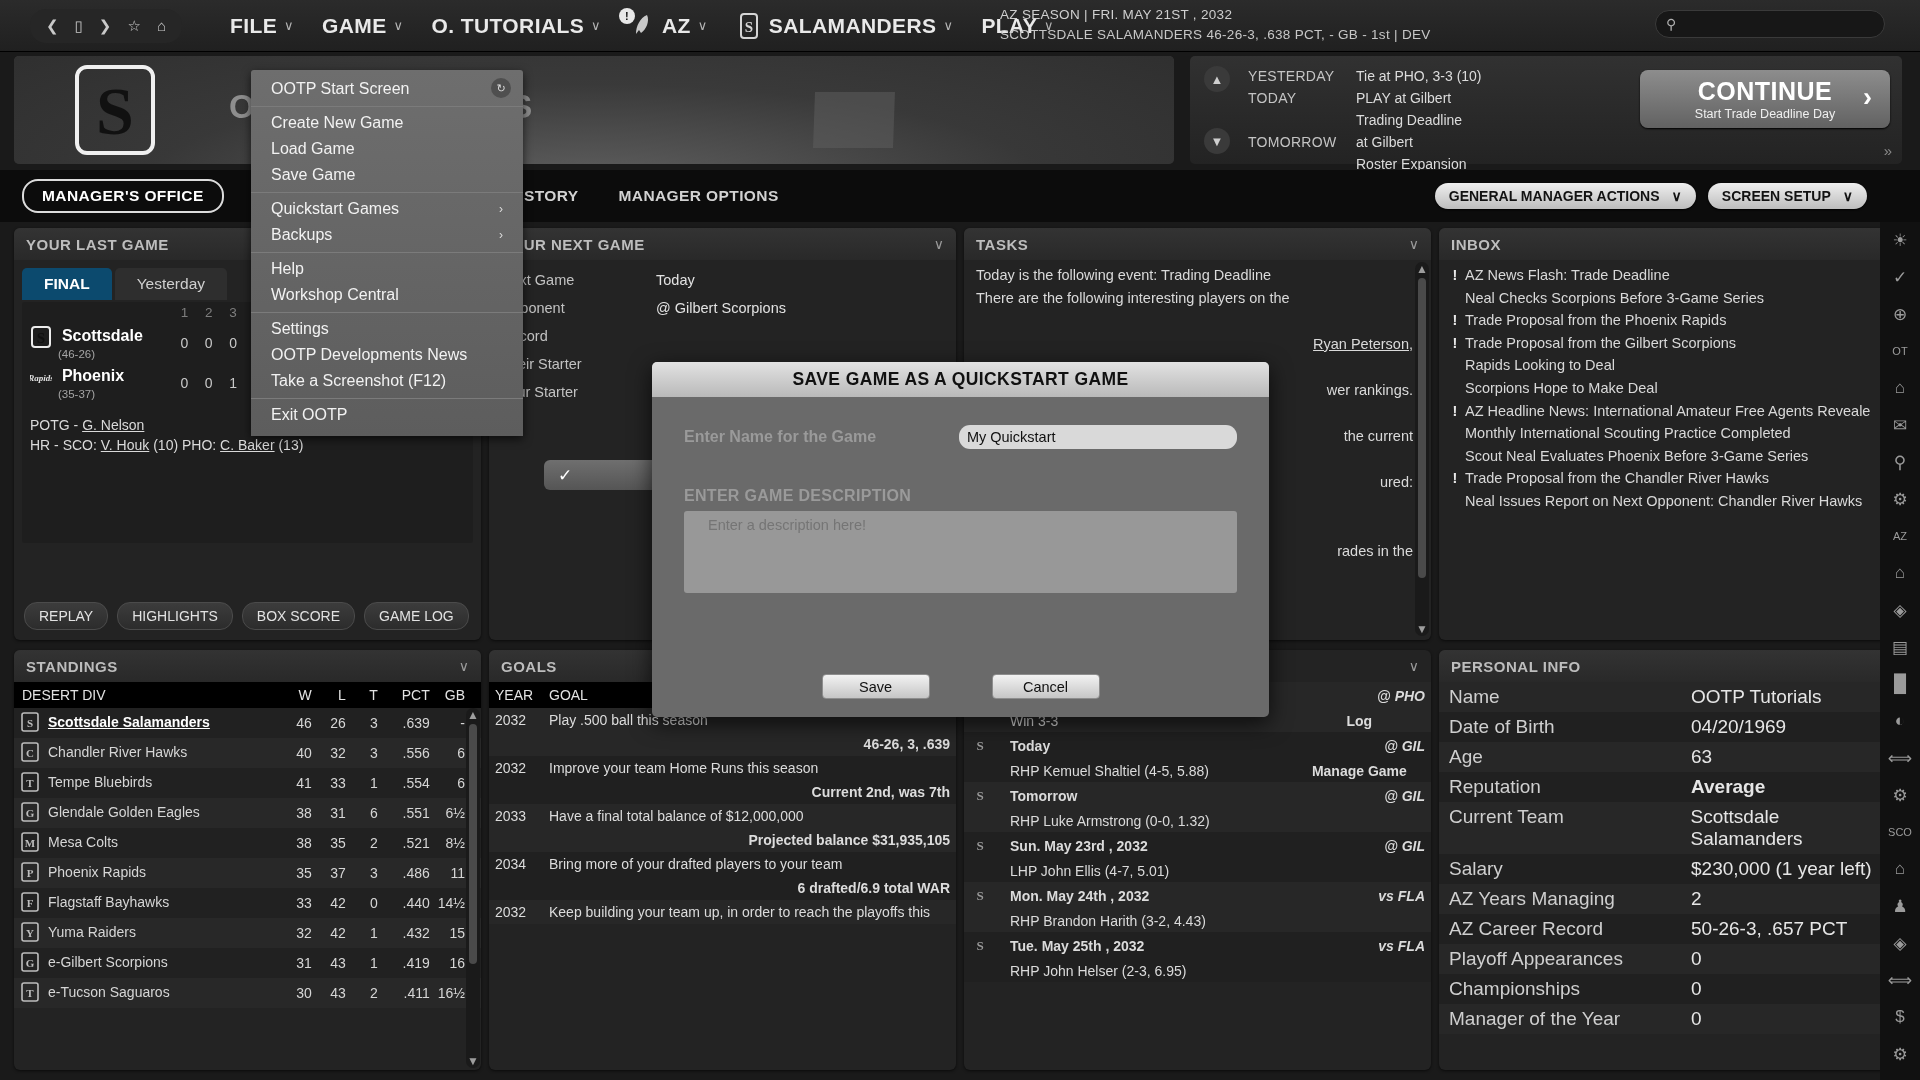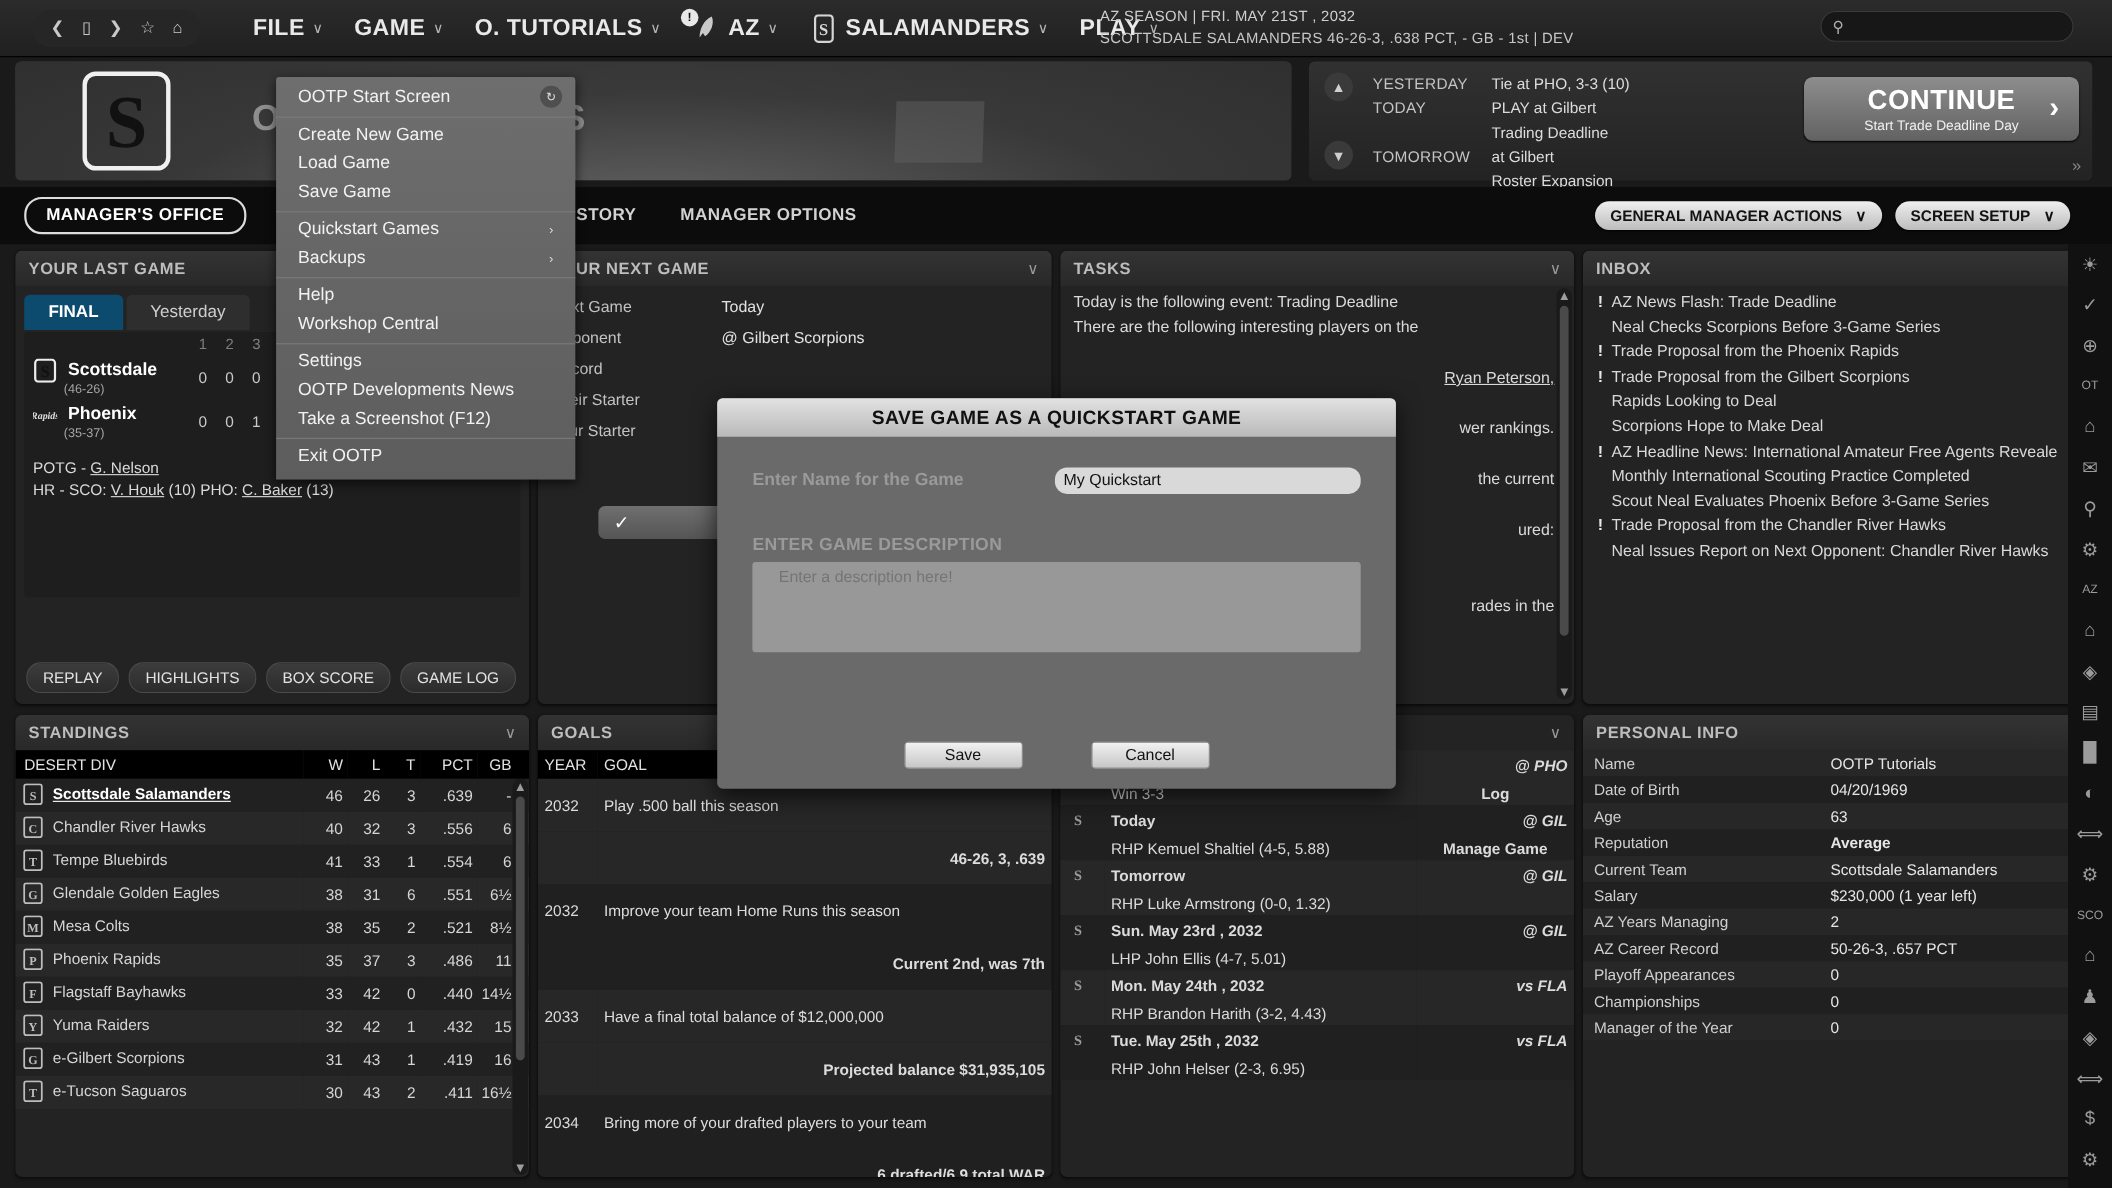--- a/index.html
+++ b/index.html
@@ -121,21 +121,21 @@
   .kv .v { color:#e2e2e2; }
   .checkbtn { position:absolute; left:55px; bottom:150px; width:155px; height:30px;
     background:linear-gradient(#6f6f6f,#555); border-radius:6px; display:flex;
     align-items:center; padding-left:14px; color:#fff; font-size:17px;}
 
   
   #goals { left:489px; top:650px; width:467px; height:420px; }
   table.goals { width:100%; border-collapse:collapse; font-size:14px; }
   table.goals th { background:#000; color:#e3e3e3; font-weight:normal; padding:5px 6px;
      text-align:left; font-size:14px;}
-  table.goals td { padding:16px 6px; color:#dcdcdc; }
+  table.goals td { padding:4px 6px; color:#dcdcdc; }
   .gprog { text-align:right; font-weight:bold; color:#fff; }
   table.goals tr.a td { background:#272727; }
   table.goals tr.b td { background:#202020; }
 
   
   #tasks { left:964px; top:228px; width:467px; height:412px; }
   .tasktext { padding:4px 12px 0; font-size:14.5px; line-height:23px; color:#dadada;}
   .tasktext u { text-decoration:underline; }
   .scrollbar { position:absolute; right:2px; top:34px; bottom:4px; width:14px;
     background:#1a1a1a; border-radius:7px; }
@@ -156,21 +156,21 @@
   .sch-mid { text-align:center; font-weight:bold; }
 
   
   #inbox { left:1439px; top:228px; width:467px; height:412px; }
   .inbox-row { display:flex; align-items:center; font-size:14.5px; line-height:22.6px;
     padding:0 6px; color:#d9d9d9; white-space:nowrap; }
   .inbox-row .ex { width:20px; text-align:center; font-weight:bold; color:#e8e8e8; }
 
   
   #pinfo { left:1439px; top:650px; width:467px; height:420px; }
-  .pi-row { display:flex; font-size:14px; padding:4px 10px; }
+  .pi-row { display:flex; font-size:19px; padding:4px 10px;gap:27px; }
   .pi-row:nth-child(odd) { background:#272727; }
   .pi-row:nth-child(even){ background:#202020; }
   .pi-row .k { width:215px; color:#cfcfcf; }
   .pi-row .v { color:#e6e6e6; }
   .pi-row .v.b { font-weight:bold; }
 
   
   #rail { position:absolute; right:0; top:222px; width:40px; bottom:0;
     background:#111; display:flex; flex-direction:column; align-items:center;
     padding-top:6px; gap:13px; }
@@ -314,21 +314,21 @@
   </div>
   <div id="tk-expand">»</div>
 </div>
 
 <div id="subnav">
   <div id="mgroffice">MANAGER'S OFFICE</div>
   <div class="subtab">NEWS &amp; MAIL</div>
   <div class="subtab">NOTES</div>
   <div class="subtab">HISTORY</div>
   <div class="subtab">MANAGER OPTIONS</div>
-  <div style="position:absolute;right:38px;display:flex;gap:12px;">
+  <div style="position:absolute;right:53px;display:flex;gap:12px;">
     <div class="pill">
       <span>GENERAL MANAGER ACTIONS</span>
       <span>∨</span>
     </div>
     <div class="pill">
       <span>SCREEN SETUP</span>
       <span>∨</span>
     </div>
   </div>
 </div>

